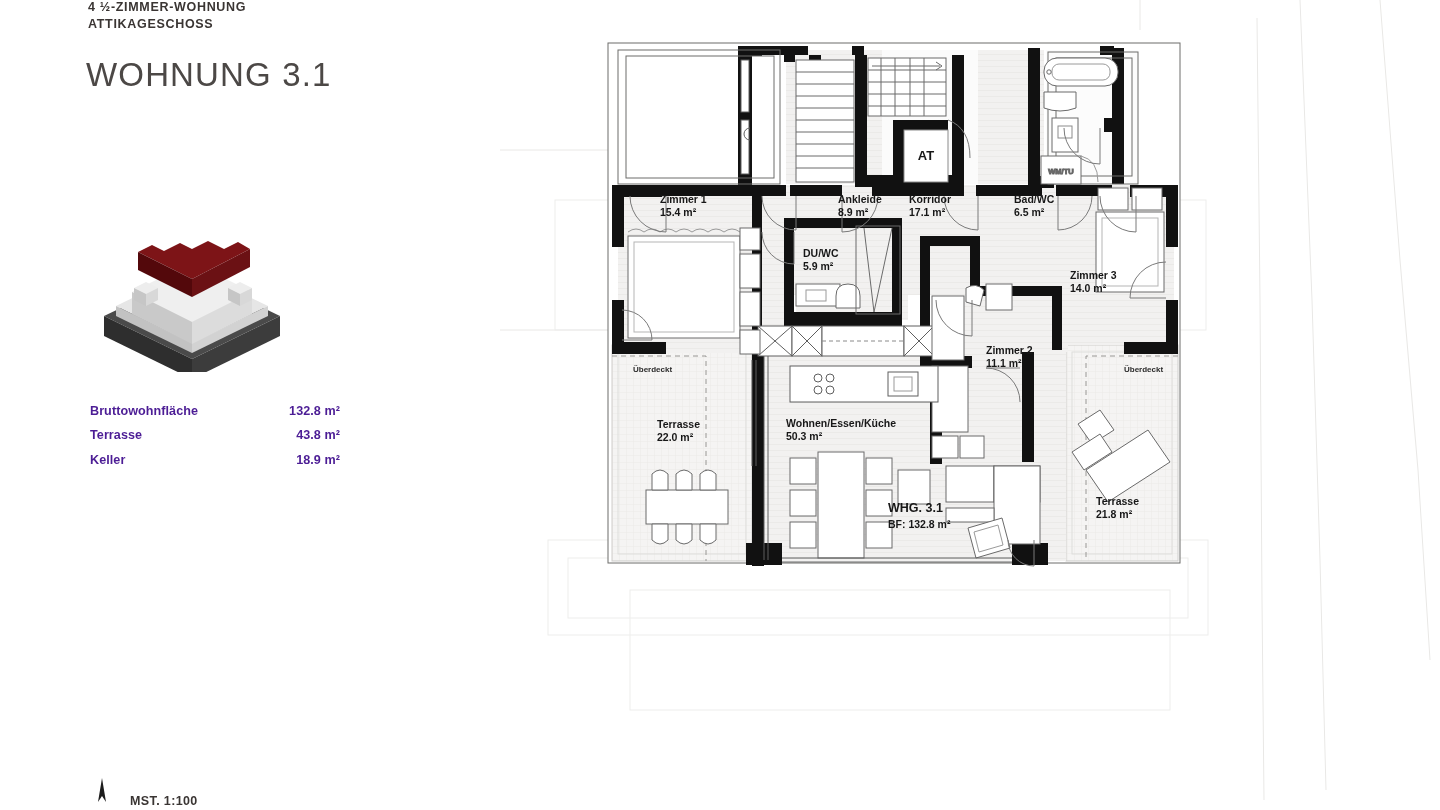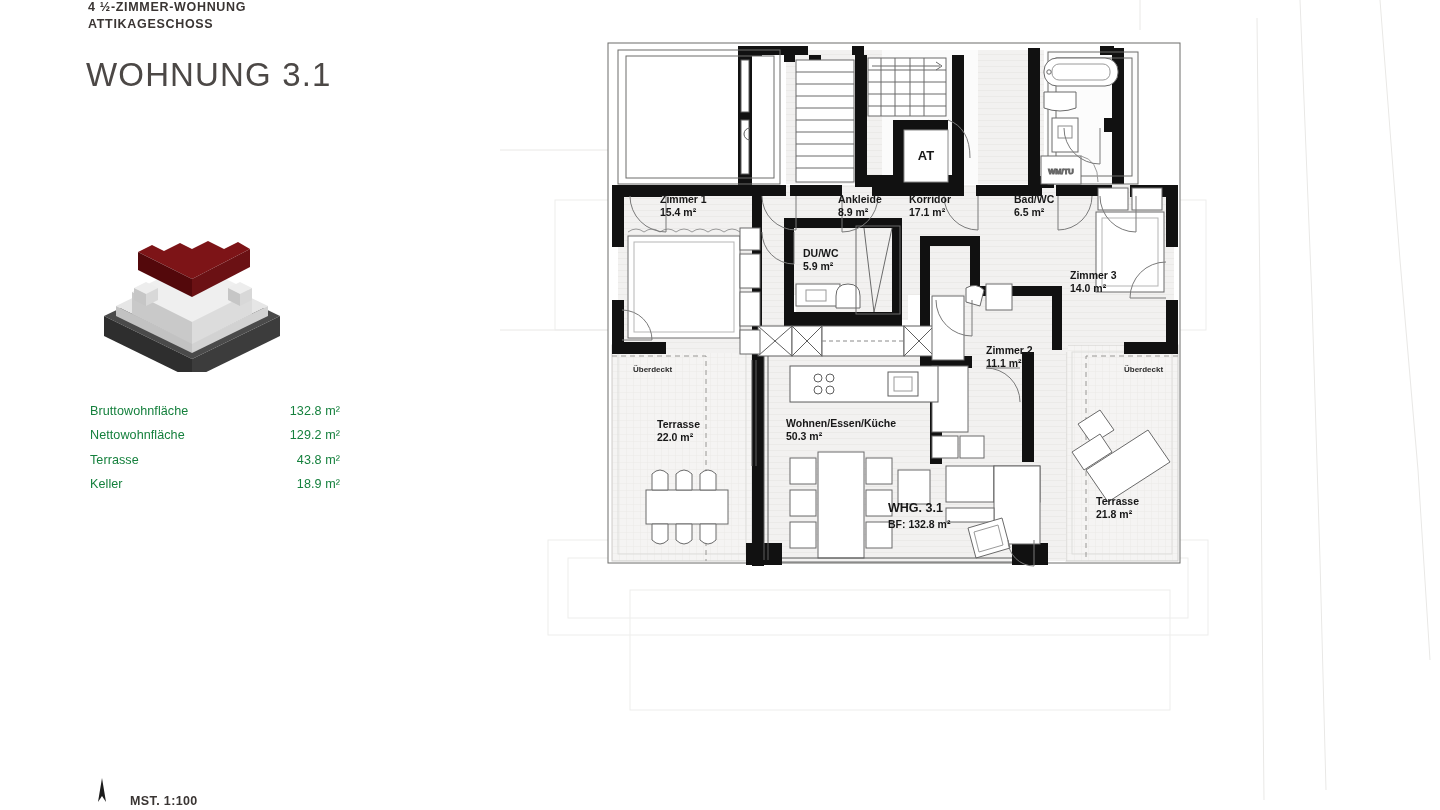--- a/index.html
+++ b/index.html
@@ -29,21 +29,21 @@
     font-size:33px;font-weight:300;letter-spacing:.035em;
     color:#4c4846;white-space:nowrap;
   }
 
   
   #massing{position:absolute;left:92px;top:196px;width:200px;height:176px;}
 
   
   #area-table{position:absolute;left:90px;top:404px;width:250px;}
   .area-row{
-    position:relative;height:24.3px;font-size:12.6px;color:#15803d;
+    position:relative;height:24.3px;font-size:12.6px;color:#4c1d95;font-weight:bold;
   }
   .area-row .lbl{position:absolute;left:0;top:0;letter-spacing:.005em;}
   .area-row .val{position:absolute;right:0;top:0;letter-spacing:.005em;}
 
   
   #scale-block{position:absolute;left:96px;top:780px;}
   #north-arrow{position:absolute;left:0;top:-4px;}
   .scale-text{
     position:absolute;left:34px;top:14px;
     font-size:12.5px;font-weight:700;letter-spacing:.03em;color:#3a3533;
@@ -109,24 +109,20 @@
       <g>
         <polygon points="36,108 100,76 164,108 100,140" fill="#f7f7f7" opacity="0.0"></polygon>
       </g>
     </svg>
   </div>
 
   <div id="area-table">
     <div class="area-row">
       <span class="lbl">Bruttowohnfläche</span>
       <span class="val"><span>132.8</span>&nbsp;<span>m²</span></span>
-    </div>
-    <div class="area-row">
-      <span class="lbl">Nettowohnfläche</span>
-      <span class="val"><span>129.2</span>&nbsp;<span>m²</span></span>
     </div>
     <div class="area-row">
       <span class="lbl">Terrasse</span>
       <span class="val"><span>43.8</span>&nbsp;<span>m²</span></span>
     </div>
     <div class="area-row">
       <span class="lbl">Keller</span>
       <span class="val"><span>18.9</span>&nbsp;<span>m²</span></span>
     </div>
   </div>

